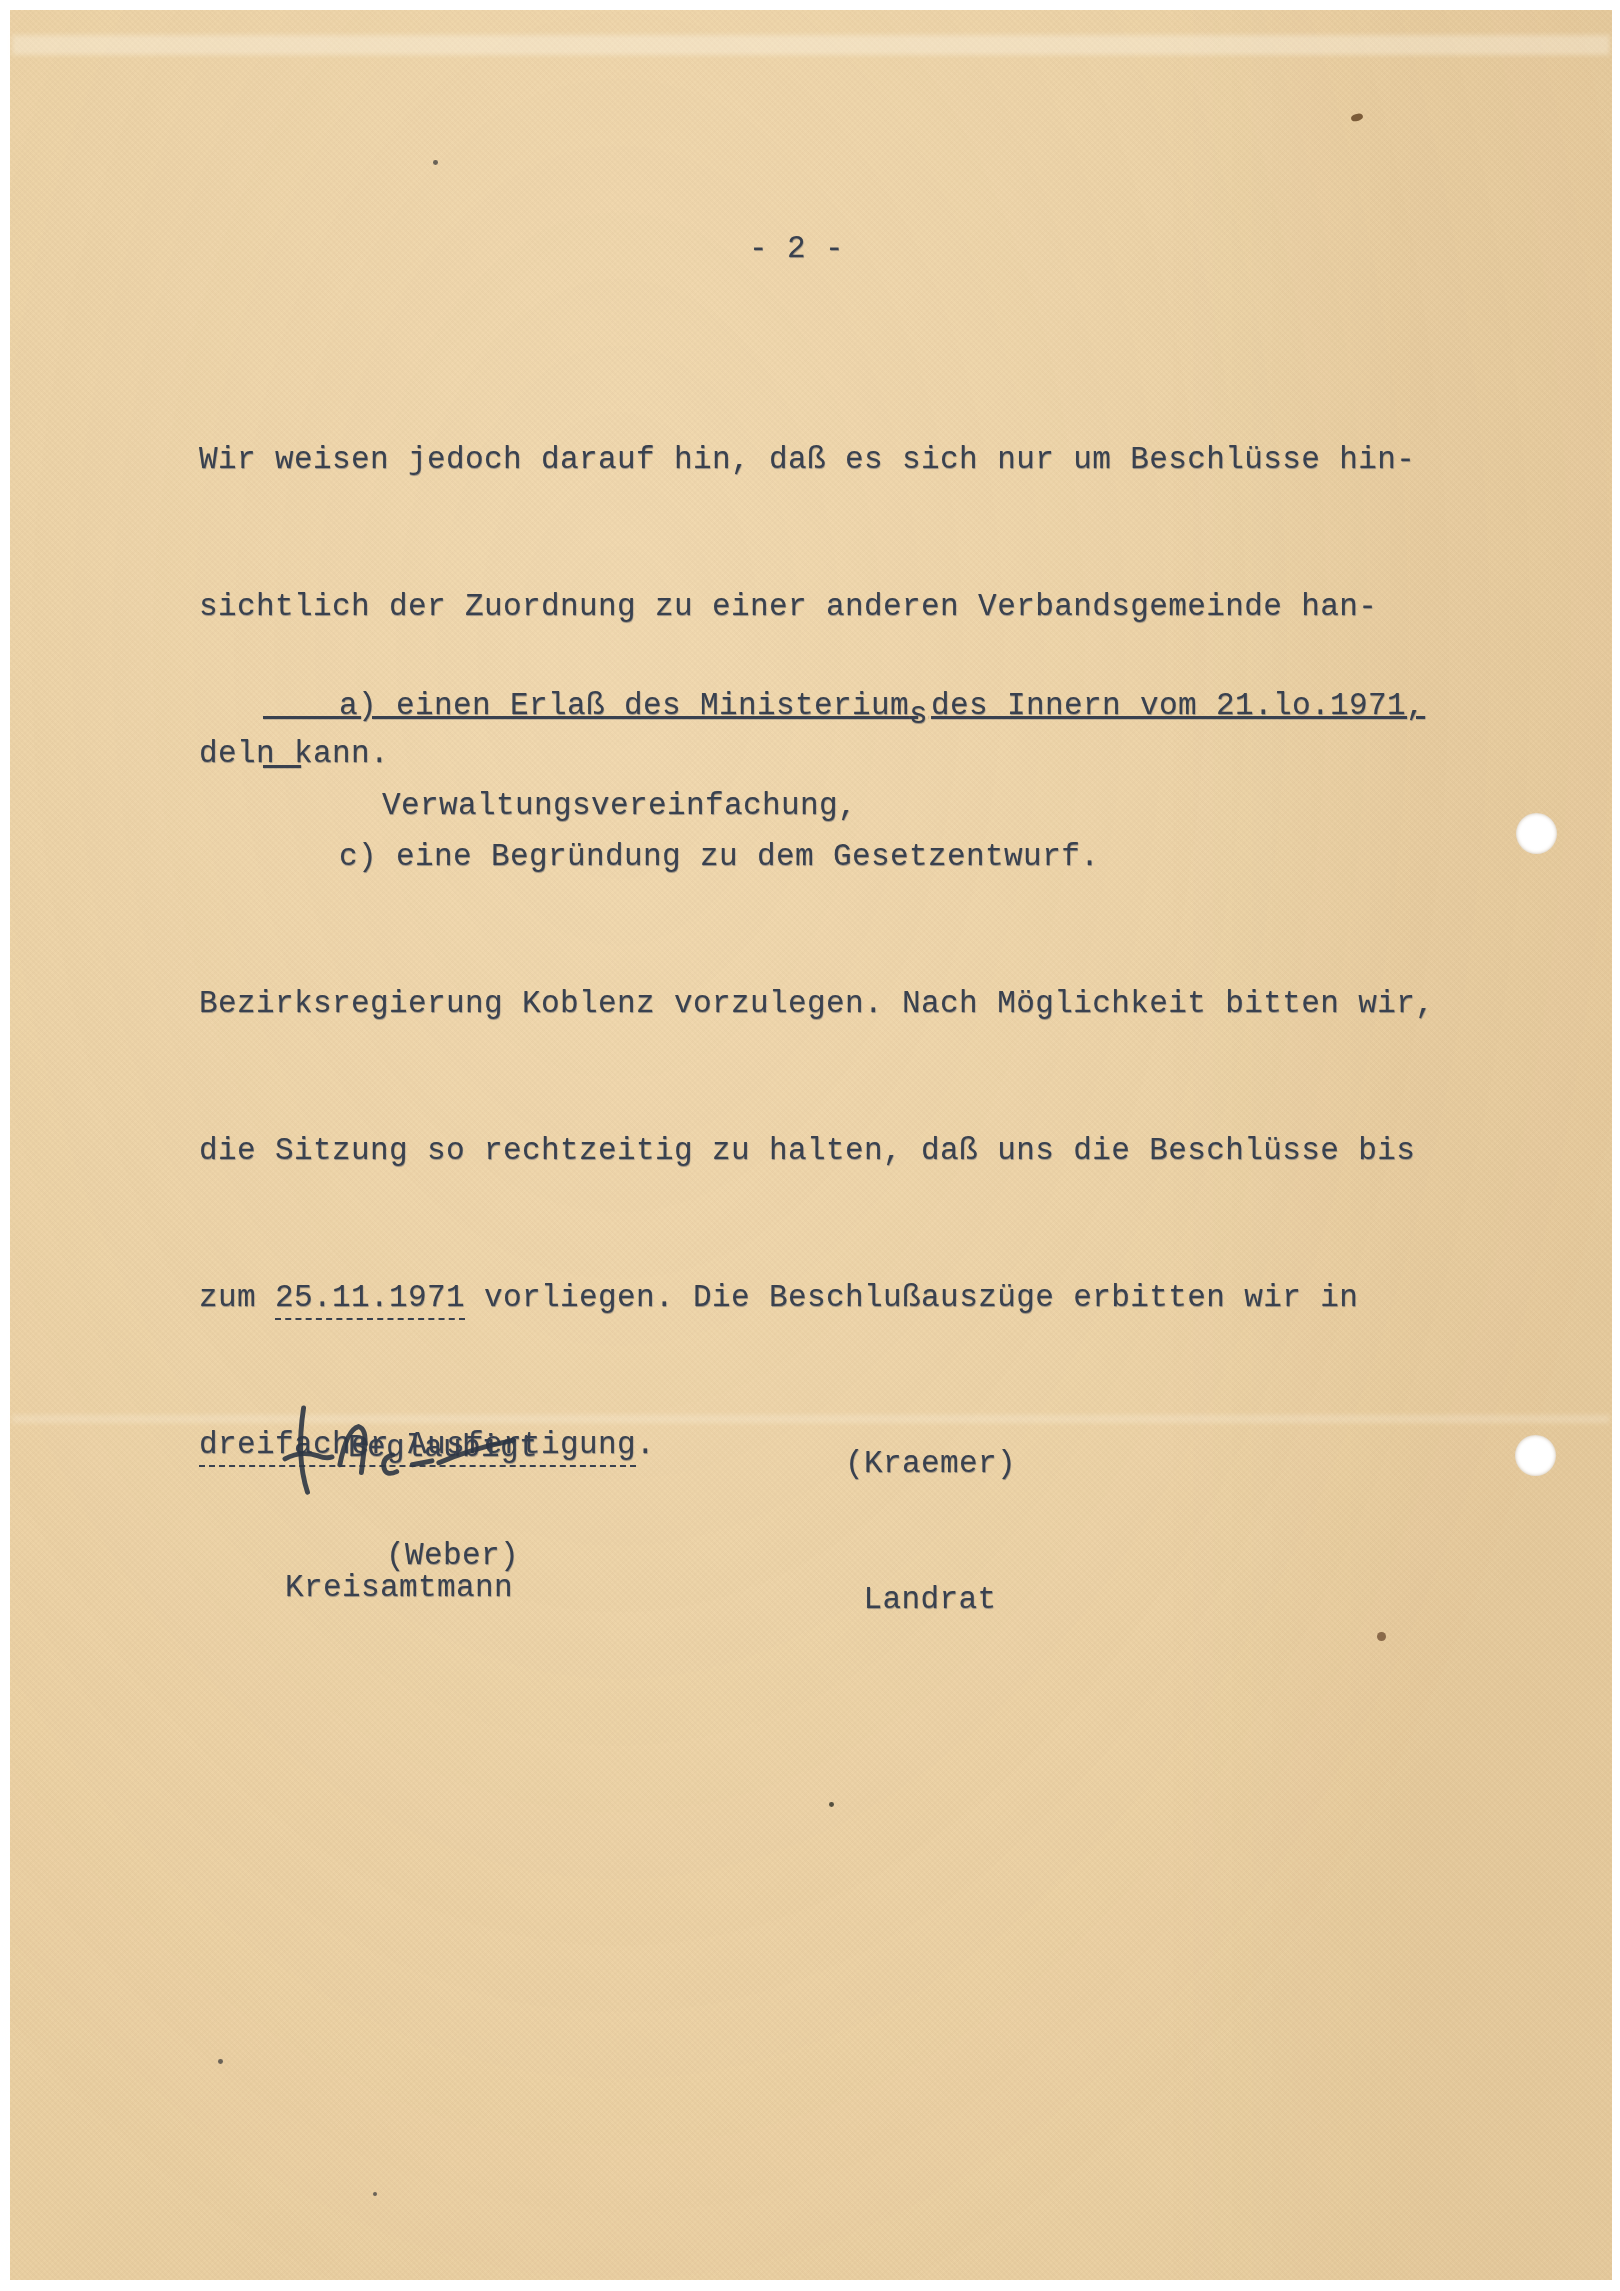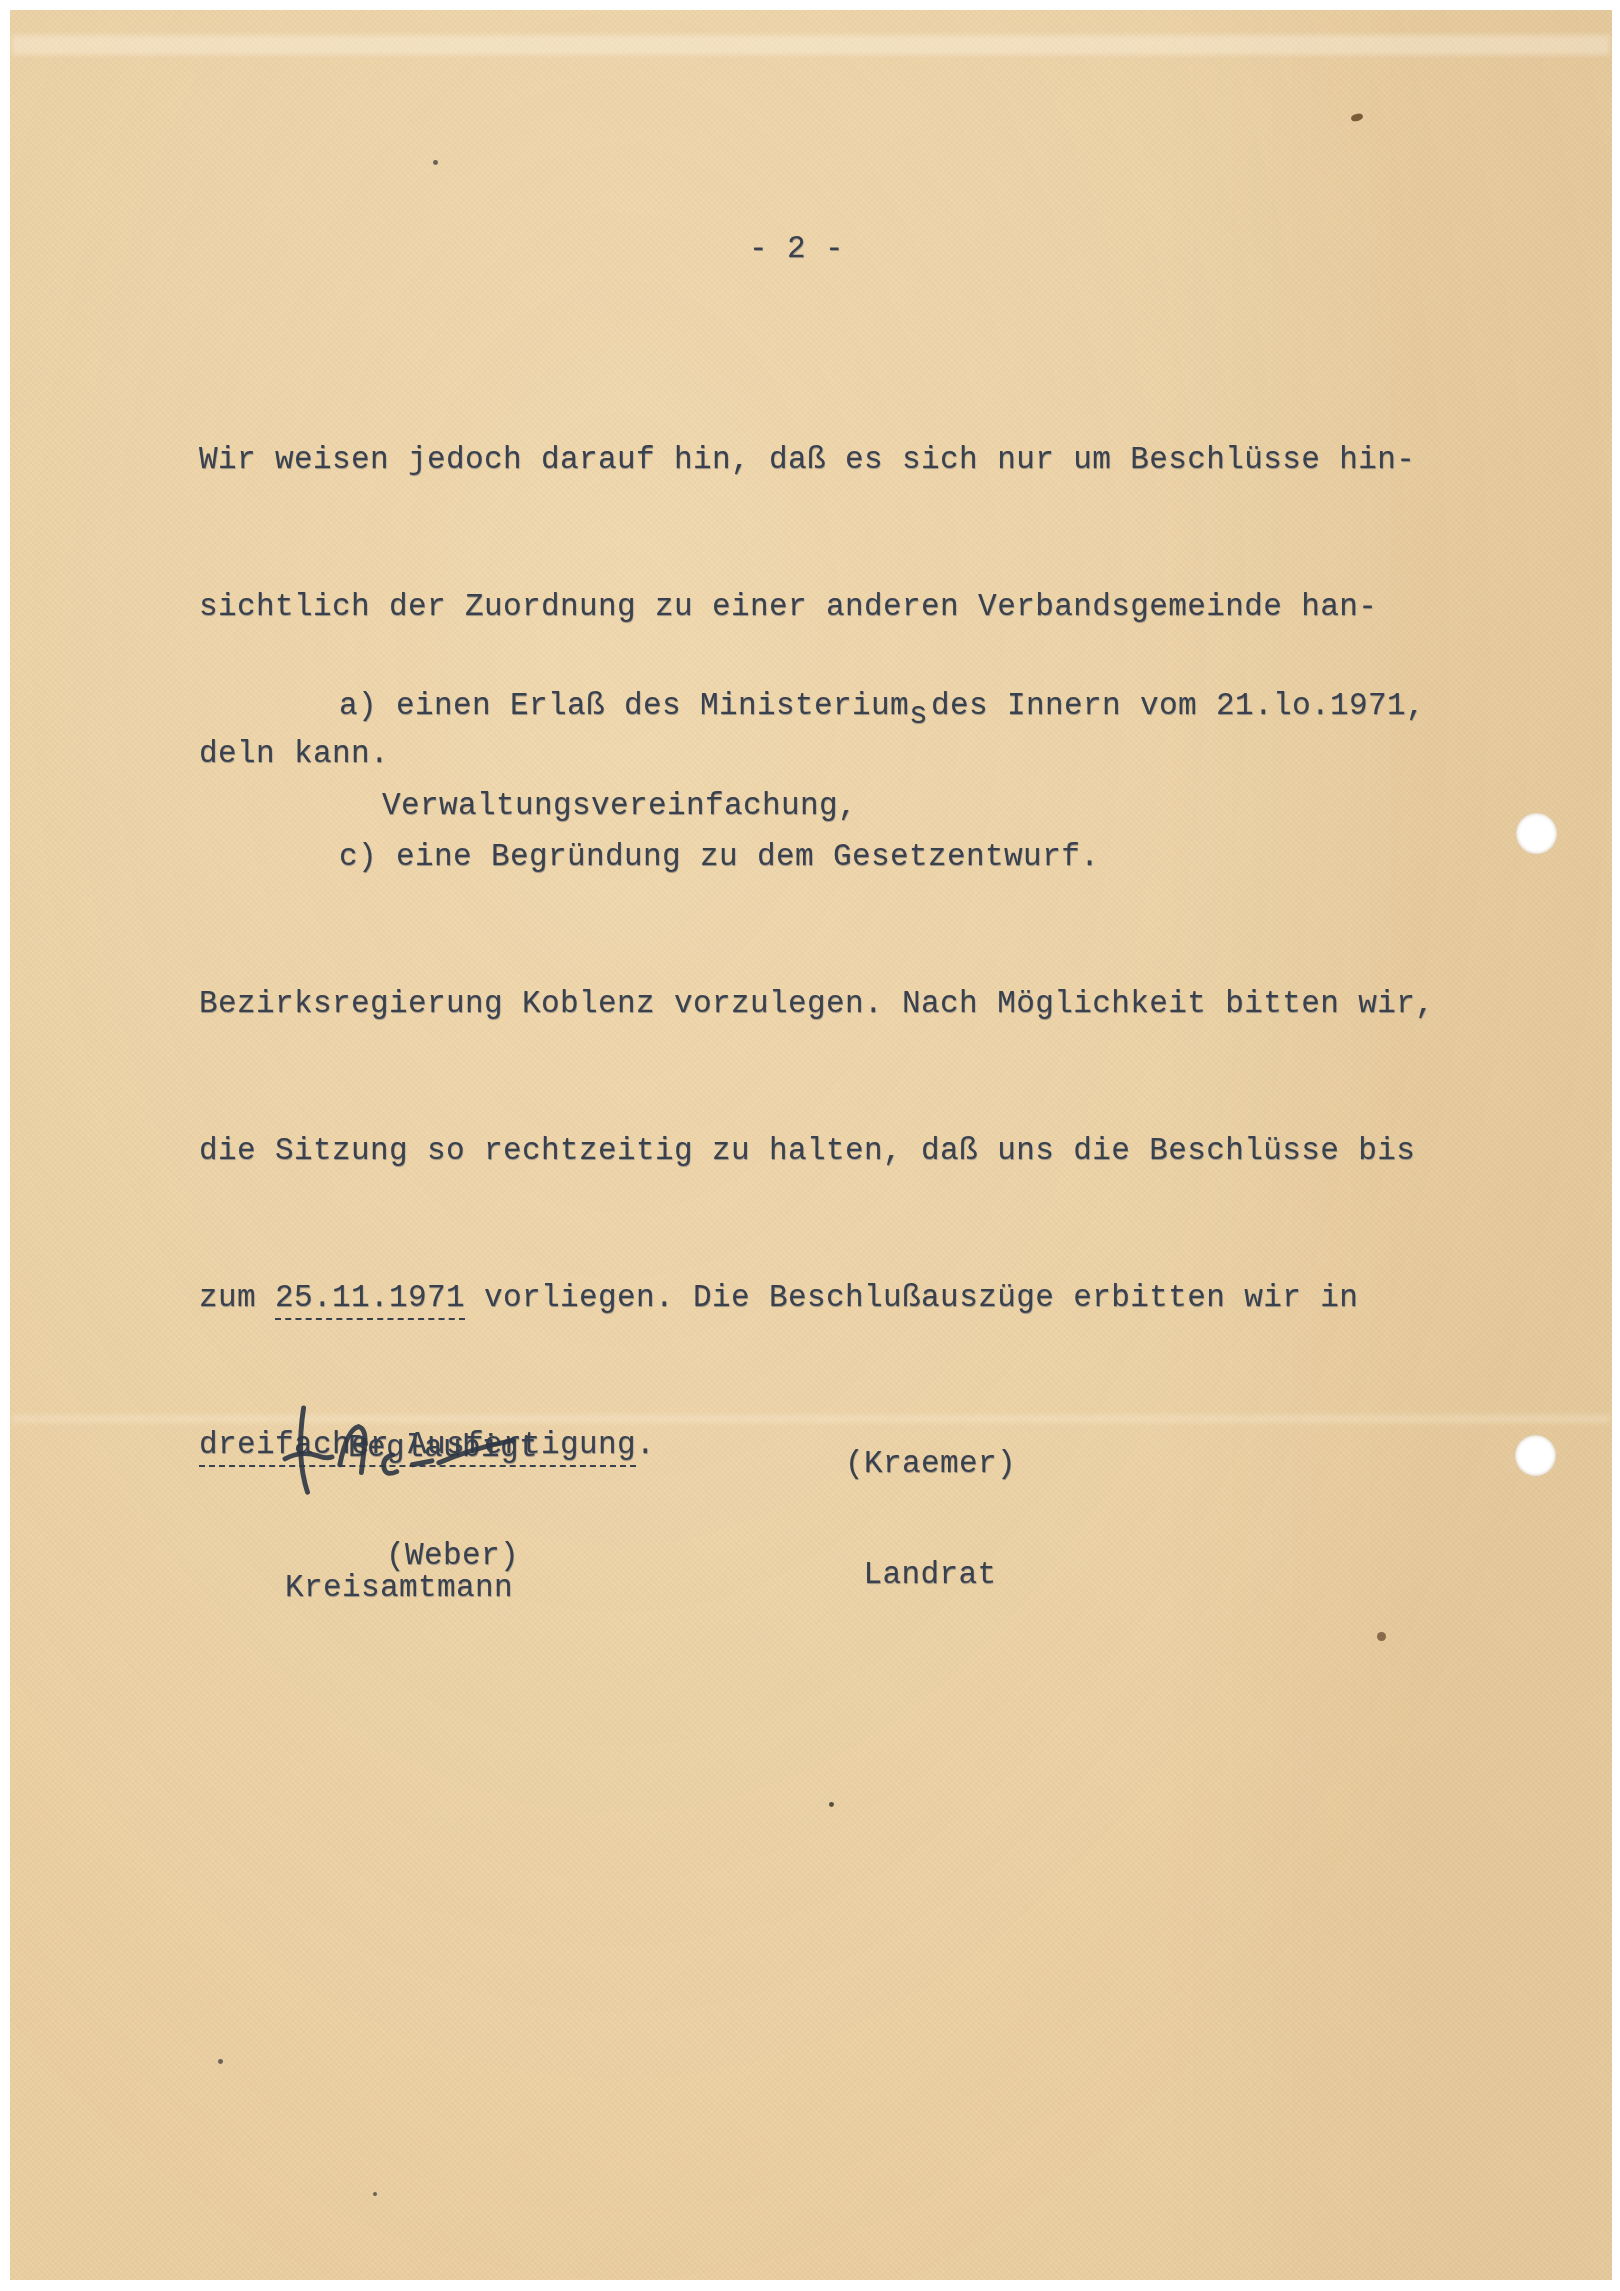--- a/index.html
+++ b/index.html
@@ -73,40 +73,40 @@
     <span>- 2 -</span>
   </div>
 
   <div class="t" style="left:199px;top:337px;">
     <span class="line">Wir weisen jedoch darauf hin, daß es sich nur um Beschlüsse hin-</span>
     <span class="line">sichtlich der Zuordnung zu einer anderen Verbandsgemeinde han-</span>
     <span class="line">deln kann.</span>
   </div>
 
 
-  <div class="t" style="left:263px;top:632px;">
+  <div class="t" style="left:263px;top:632px;text-decoration:underline;">
     <span>a) einen Erlaß des Ministerium</span><span class="sub">s</span><span>des Innern vom 21.lo.1971,</span>
   </div>
   <div class="t" style="left:306px;top:732px;">
     <span>Verwaltungsvereinfachung,</span>
   </div>
   <div class="t" style="left:263px;top:783px;">
     <span>c) eine Begründung zu dem Gesetzentwurf.</span>
   </div>
 
   <div class="t" style="left:199px;top:881px;">
     <span class="line">Bezirksregierung Koblenz vorzulegen. Nach Möglichkeit bitten wir,</span>
     <span class="line">die Sitzung so rechtzeitig zu halten, daß uns die Beschlüsse bis</span>
     <span class="line"><span>zum </span><span class="u-dash">25.11.1971</span><span> vorliegen. Die Beschlußauszüge erbitten wir in</span></span>
     <span class="line"><span class="u-dash">dreifacher Ausfertigung</span><span>.</span></span>
   </div>
 
   <div class="t tight" style="left:845px;top:1371px;">
     <span class="line">(Kraemer)</span>
-    <span class="line" style="text-indent:1ch;">Landrat</span>
+    <span class="line" style="text-indent:1ch;margin-top:25px;">Landrat</span>
   </div>
 
   <div class="t" style="left:272px;top:1374px;">
     <span>Beglaubigt</span>
   </div>
 
   <svg class="sig-svg" style="left:279px;top:1404px;" width="255" height="98" viewBox="0 0 260 100">
     <path d="M25,4 C21,30 19,60 29,90"></path>
     <path d="M6,56 q16,-9 34,-3 q8,3 14,1"></path>
     <path d="M62,62 q7,-36 19,-39 q9,3 6,22 q-2,16 -3,25"></path>

